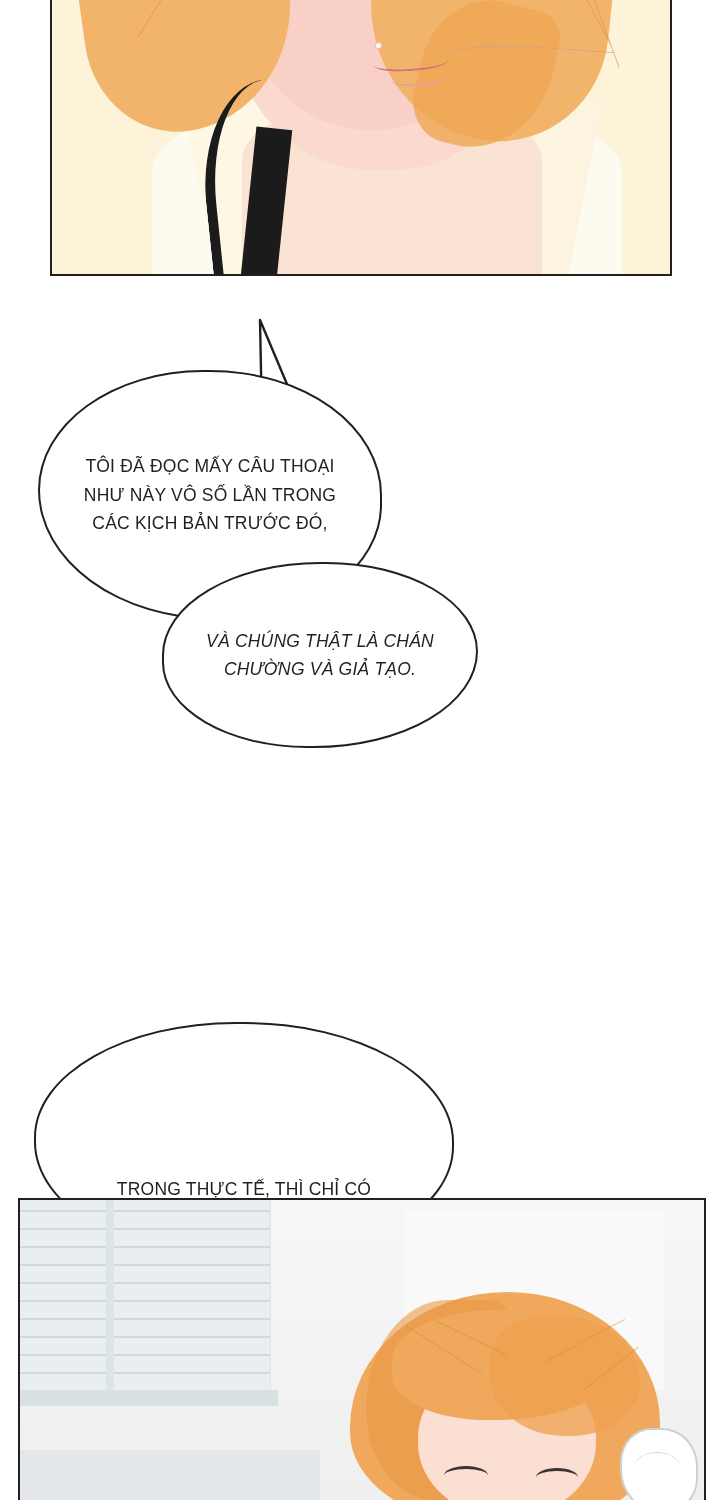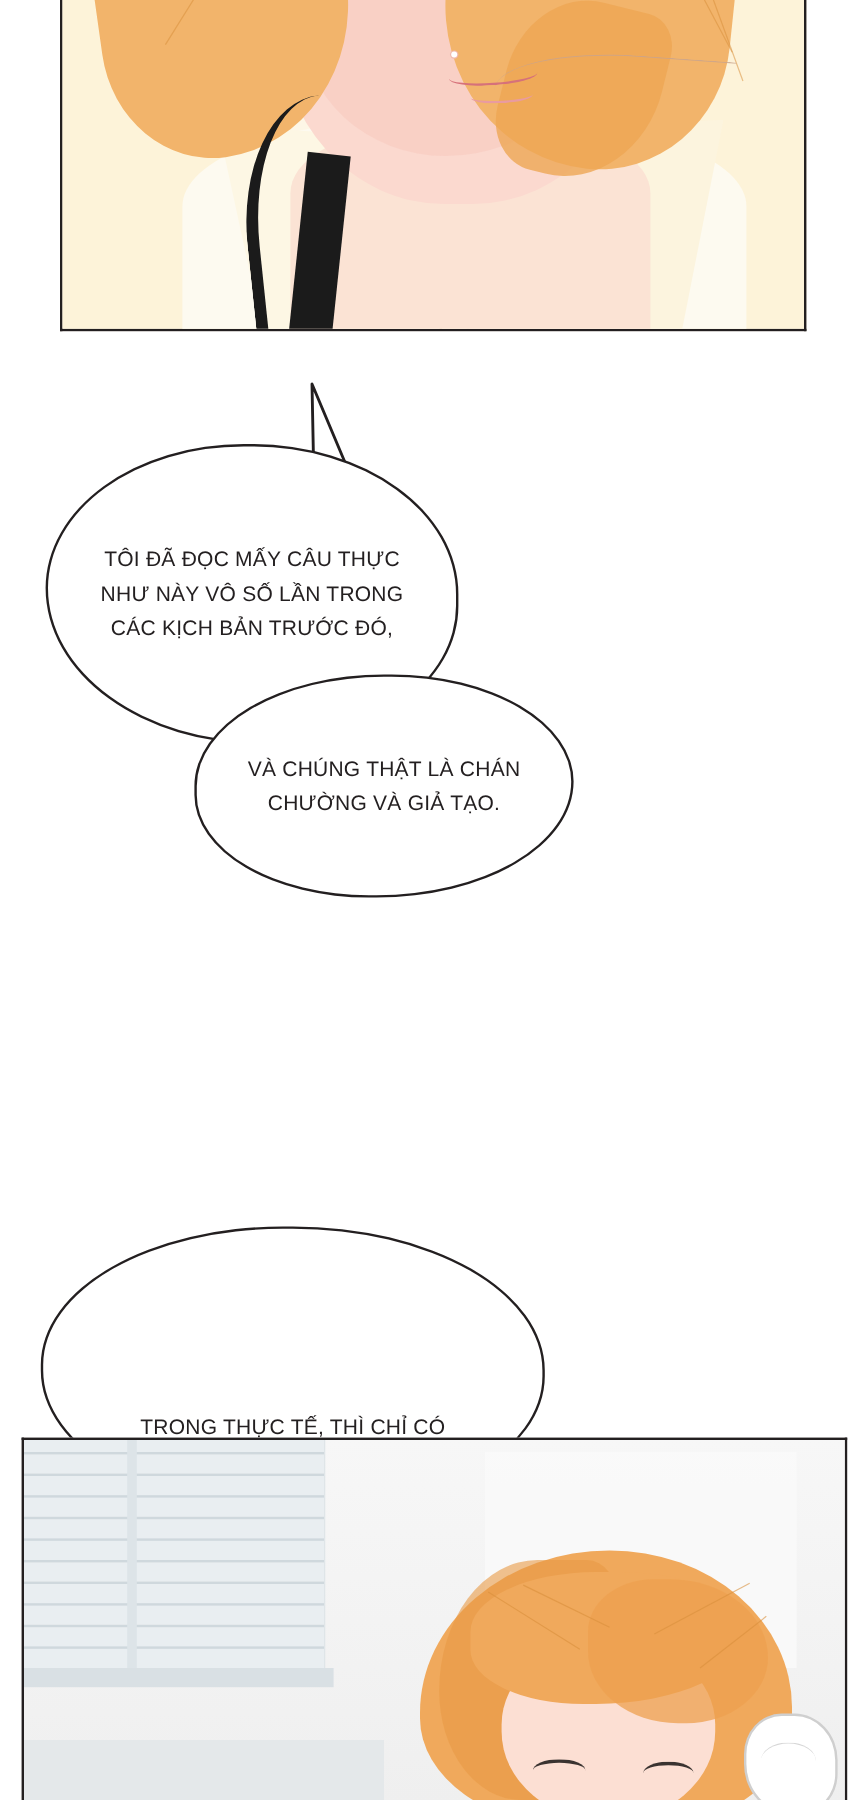--- a/index.html
+++ b/index.html
@@ -218,21 +218,21 @@
   }
 
   
   .bubble-2 {
     left: 162px;
     top: 562px;
     width: 316px;
     height: 186px;
     border-radius: 50% 48% 52% 46%;
   }
-  .bubble-2 .txt { font-size: 17.5px; }
+  .bubble-2 .txt { font-size: 17.5px; font-style: italic; }
 
   
   .bubble-3 {
     left: 34px;
     top: 1022px;
     width: 420px;
     height: 240px;
     border-radius: 48% 50% 48% 50%;
     align-items: flex-end;
   }
@@ -426,21 +426,21 @@
     <div class="p1-tie2"></div>
   </div>
 
   <div class="tail-1">
     <svg class="tail-svg" width="70" height="110" viewBox="0 0 70 110">
       <path d="M30 105 L28 4 L60 80 Z" fill="#ffffff" stroke="#231f20" stroke-width="2.4" stroke-linejoin="round"></path>
     </svg>
   </div>
 
   <div class="bubble bubble-1">
-    <div class="txt">TÔI ĐÃ ĐỌC MẤY CÂU THỰC
+    <div class="txt">TÔI ĐÃ ĐỌC MẤY CÂU THOẠI
 NHƯ NÀY VÔ SỐ LẦN TRONG
 CÁC KỊCH BẢN TRƯỚC ĐÓ,</div>
   </div>
 
   <div class="bubble bubble-2">
     <div class="txt">VÀ CHÚNG THẬT LÀ CHÁN
 CHƯỜNG VÀ GIẢ TẠO.</div>
   </div>
 
   <div class="bubble bubble-3">

